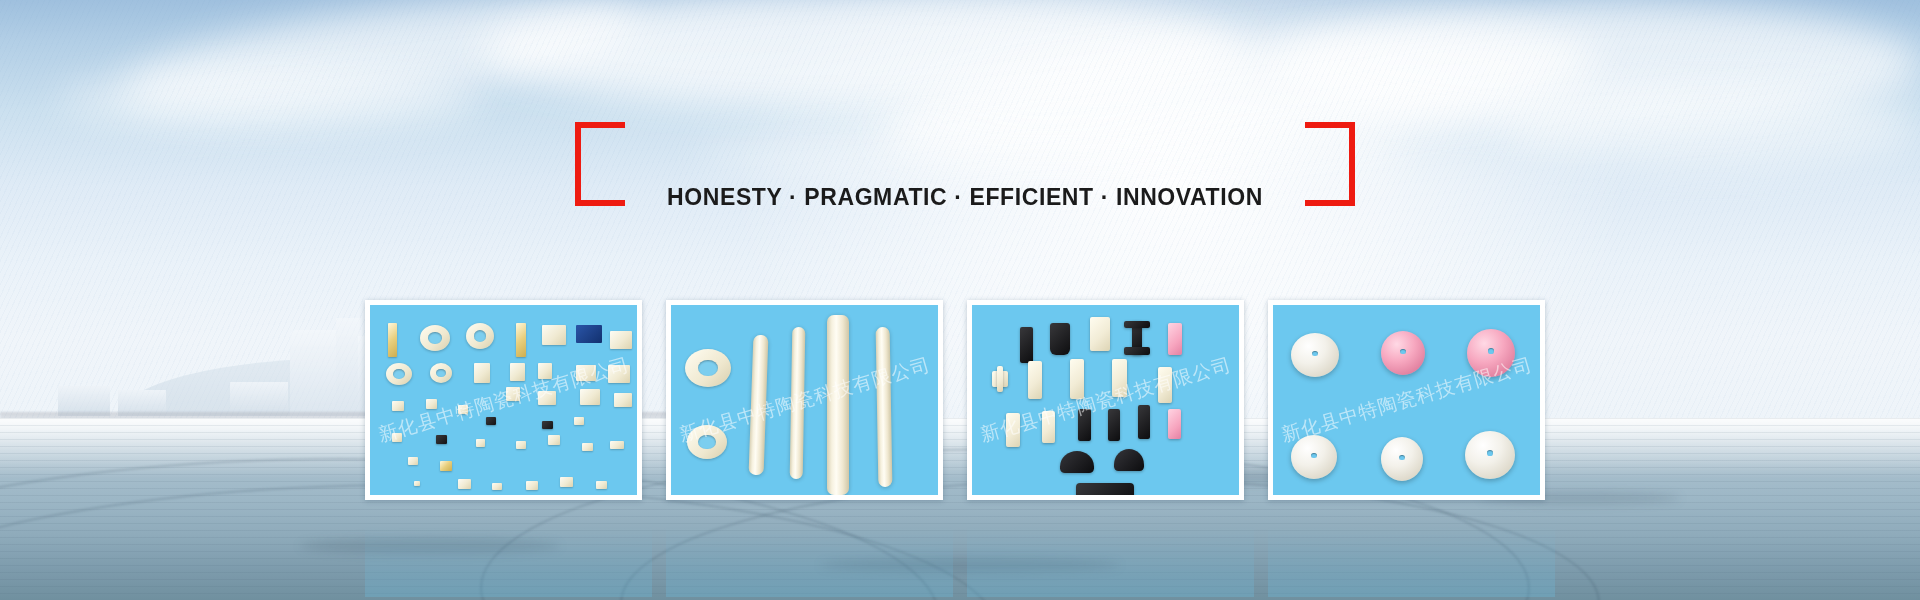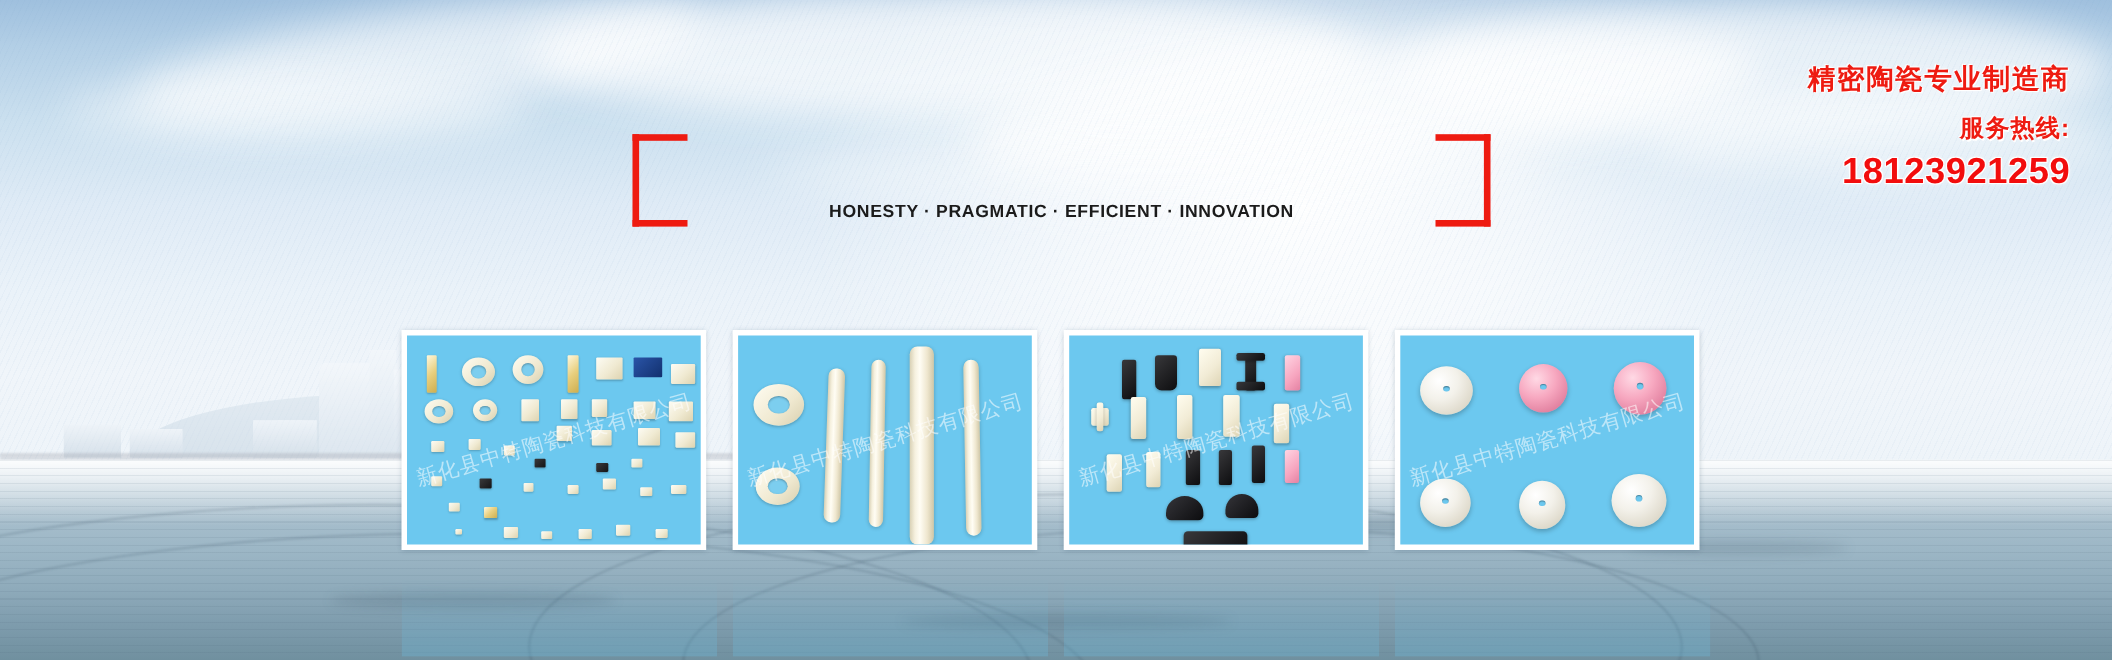--- a/index.html
+++ b/index.html
@@ -124,21 +124,21 @@
     color:#ee1b11;
     text-shadow:
       0 0 4px #fff, 0 0 4px #fff, 1px 1px 0 #fff, -1px 1px 0 #fff,
       1px -1px 0 #fff, -1px -1px 0 #fff, 2px 2px 3px rgba(255,255,255,.9);
     white-space:nowrap;
   }
   .slogan-en {
     position:absolute; left:0; top:62px; width:780px;
     text-align:center;
     font-family:"Liberation Sans", sans-serif;
-    font-size:16px; font-weight:bold;
+    font-size:23px; font-weight:bold;
     letter-spacing:.6px;
     color:#1b1b1b;
     white-space:nowrap;
   }
 
   
   .contact { position:absolute; right:38px; top:55px; text-align:right; }
   .contact-title {
     font-family:"Liberation Sans", sans-serif;
     font-size:25px; font-weight:bold; color:#ee1b11;
@@ -285,25 +285,20 @@
         <i class="h b-bot"></i>
     </div>
     <div class="bracket bracket-right">
       <i class="v"></i>
         <i class="h b-top"></i>
         <i class="h b-bot"></i>
     </div>
     <div class="slogan-en">HONESTY · PRAGMATIC · EFFICIENT · INNOVATION</div>
   </div>
 
-  <div class="contact">
-    <div class="contact-title">精密陶瓷专业制造商</div>
-    <div class="contact-label">服务热线:</div>
-    <div class="contact-phone">18123921259</div>
-  </div>
 
   <div class="panels">
 
     <div class="panel">
       <div class="panel-inner">
         <div class="part chip-gold" style="left:18px;  top:18px; width:9px;  height:34px;"></div>
         <div class="part ring" style="left:50px;  top:20px; width:30px; height:26px;"></div>
         <div class="part ring" style="left:96px;  top:18px; width:28px; height:26px;"></div>
         <div class="part chip-gold" style="left:146px; top:18px; width:10px; height:34px;"></div>
         <div class="part chip" style="left:172px; top:20px; width:24px; height:20px;"></div>

